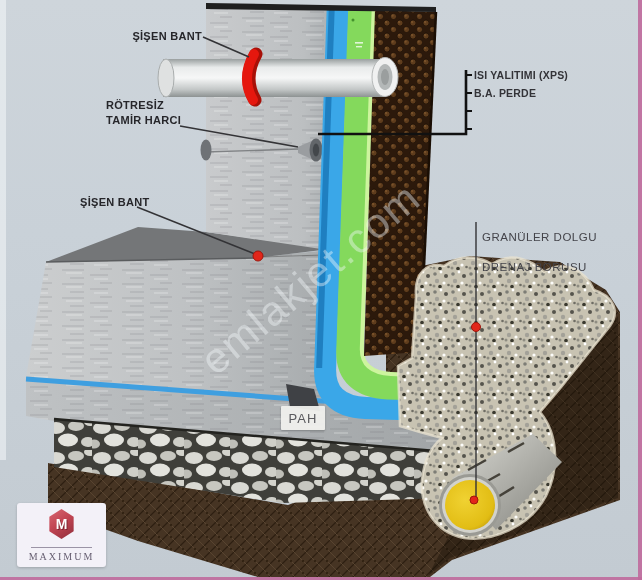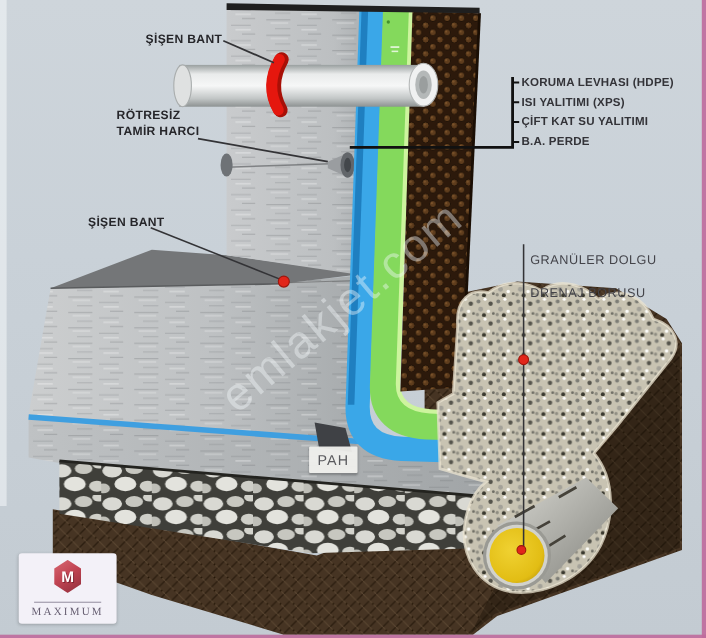--- a/index.html
+++ b/index.html
@@ -216,23 +216,21 @@
   <div class="lbl" style="left:130px;top:29px;width:72px;text-align:right;">ŞİŞEN BANT</div>
 
   <div class="lbl" style="left:106px;top:98px;width:84px;text-align:left;">
     <div>RÖTRESİZ</div>
     <div>TAMİR HARCI</div>
   </div>
 
   <div class="lbl" style="left:80px;top:195px;width:84px;">ŞİŞEN BANT</div>
 
   <div class="lbl-right-top">
-    <div>KORUMA LEVHASI (HDPE)</div>
     <div>ISI YALITIMI (XPS)</div>
-    <div>ÇİFT KAT SU YALITIMI</div>
     <div>B.A. PERDE</div>
   </div>
 
   <div class="lbl-right-mid">
     <div>GRANÜLER DOLGU</div>
     <div>DRENAJ BORUSU</div>
   </div>
 
   <div class="pah-badge">PAH</div>
 

